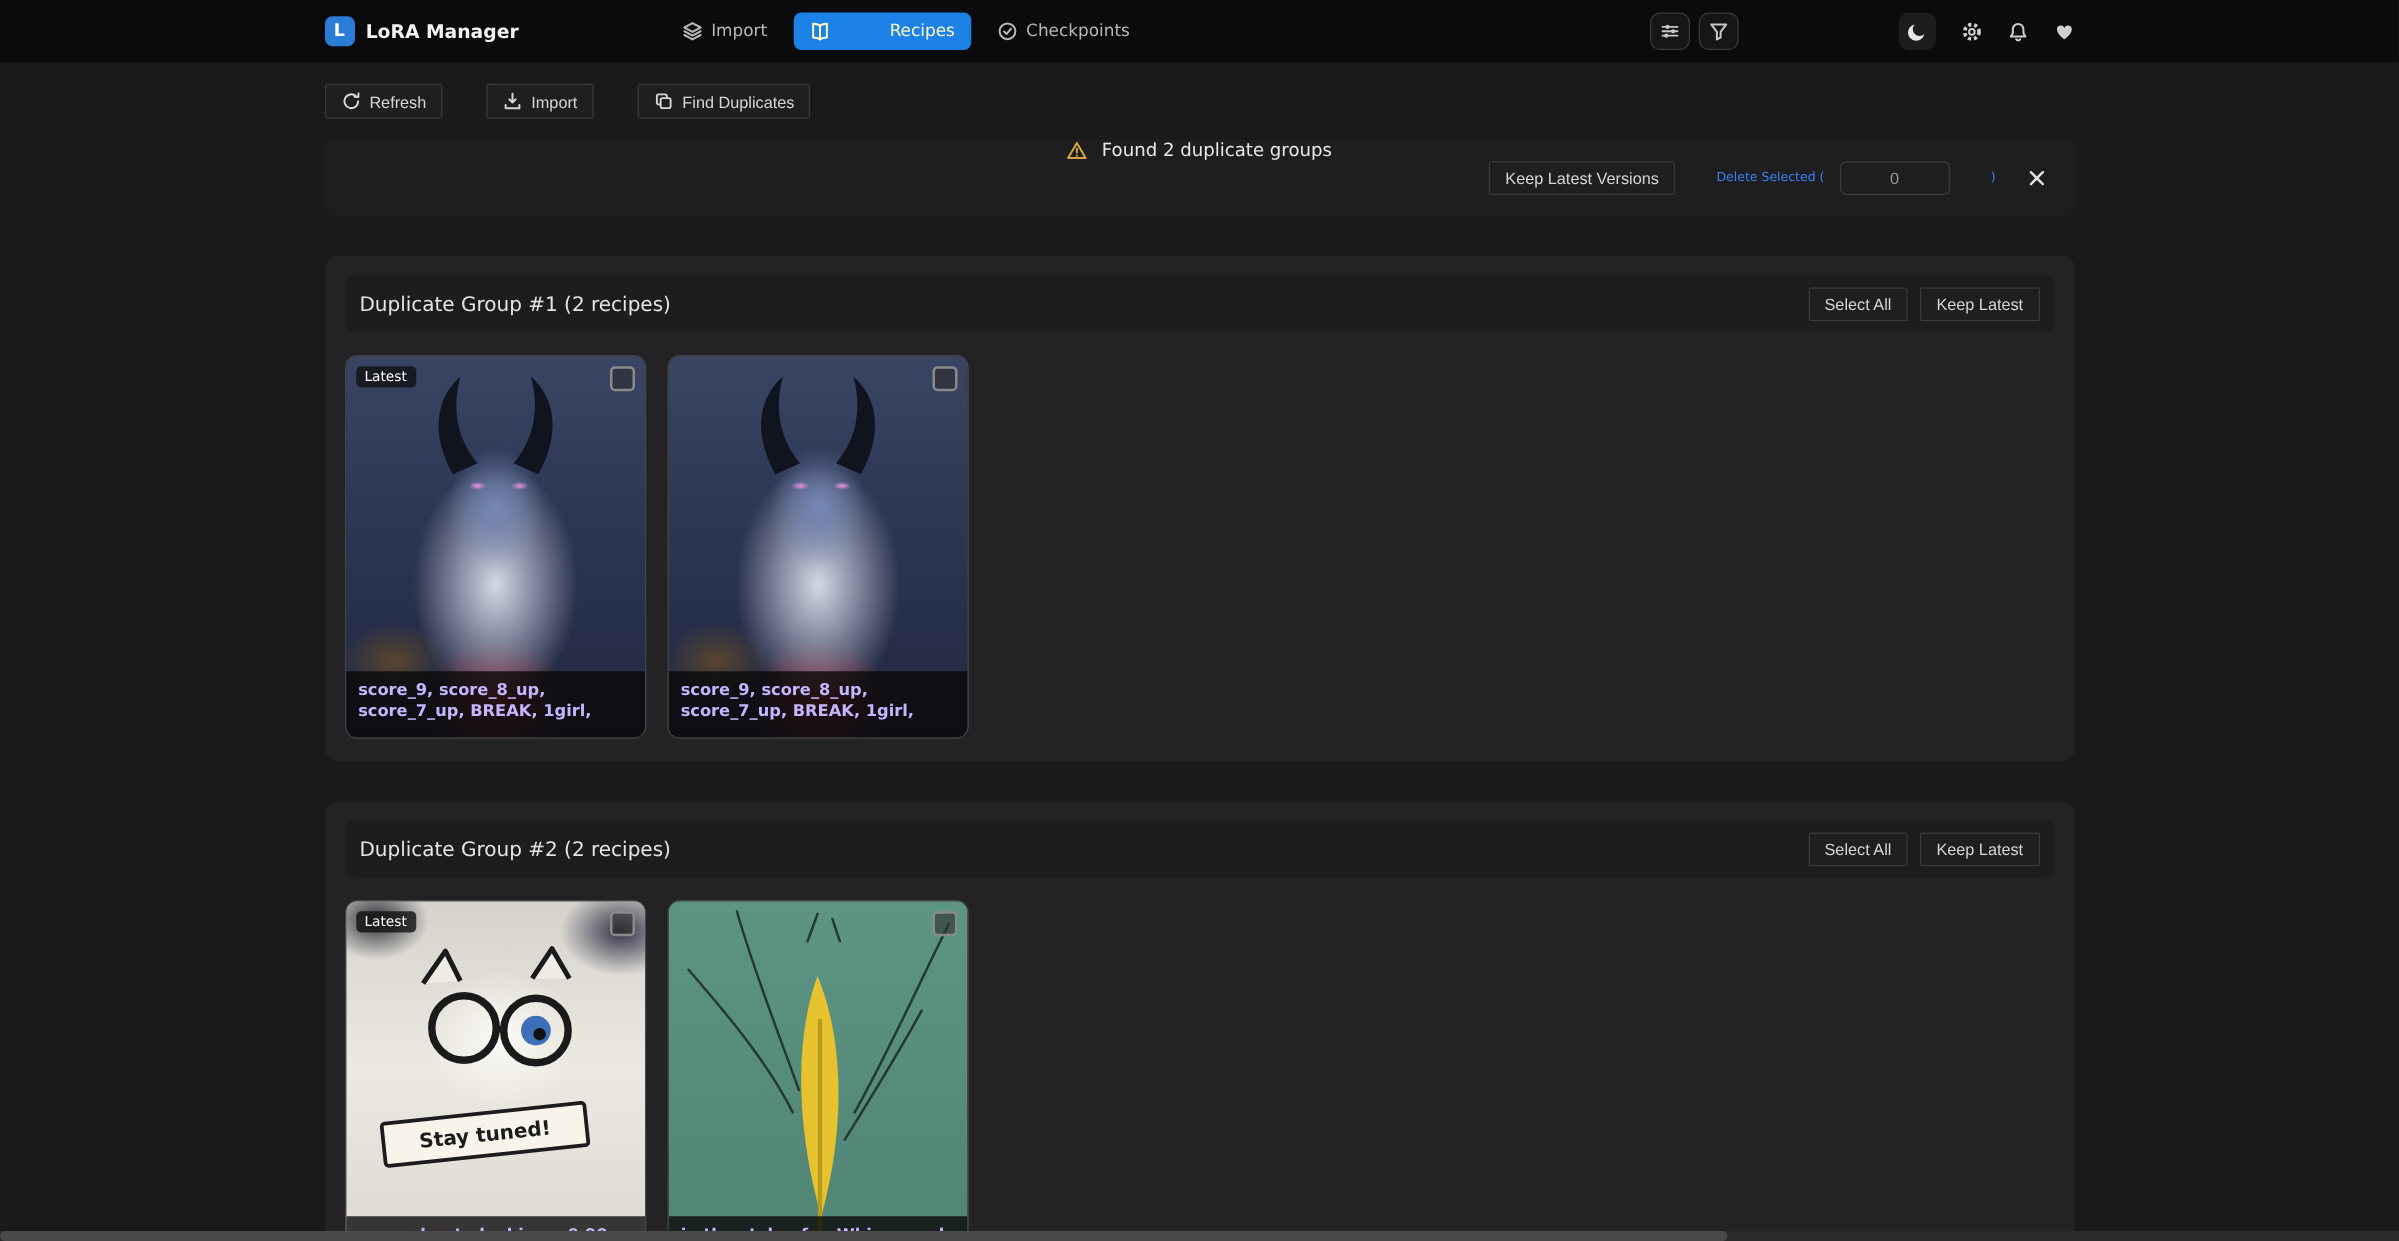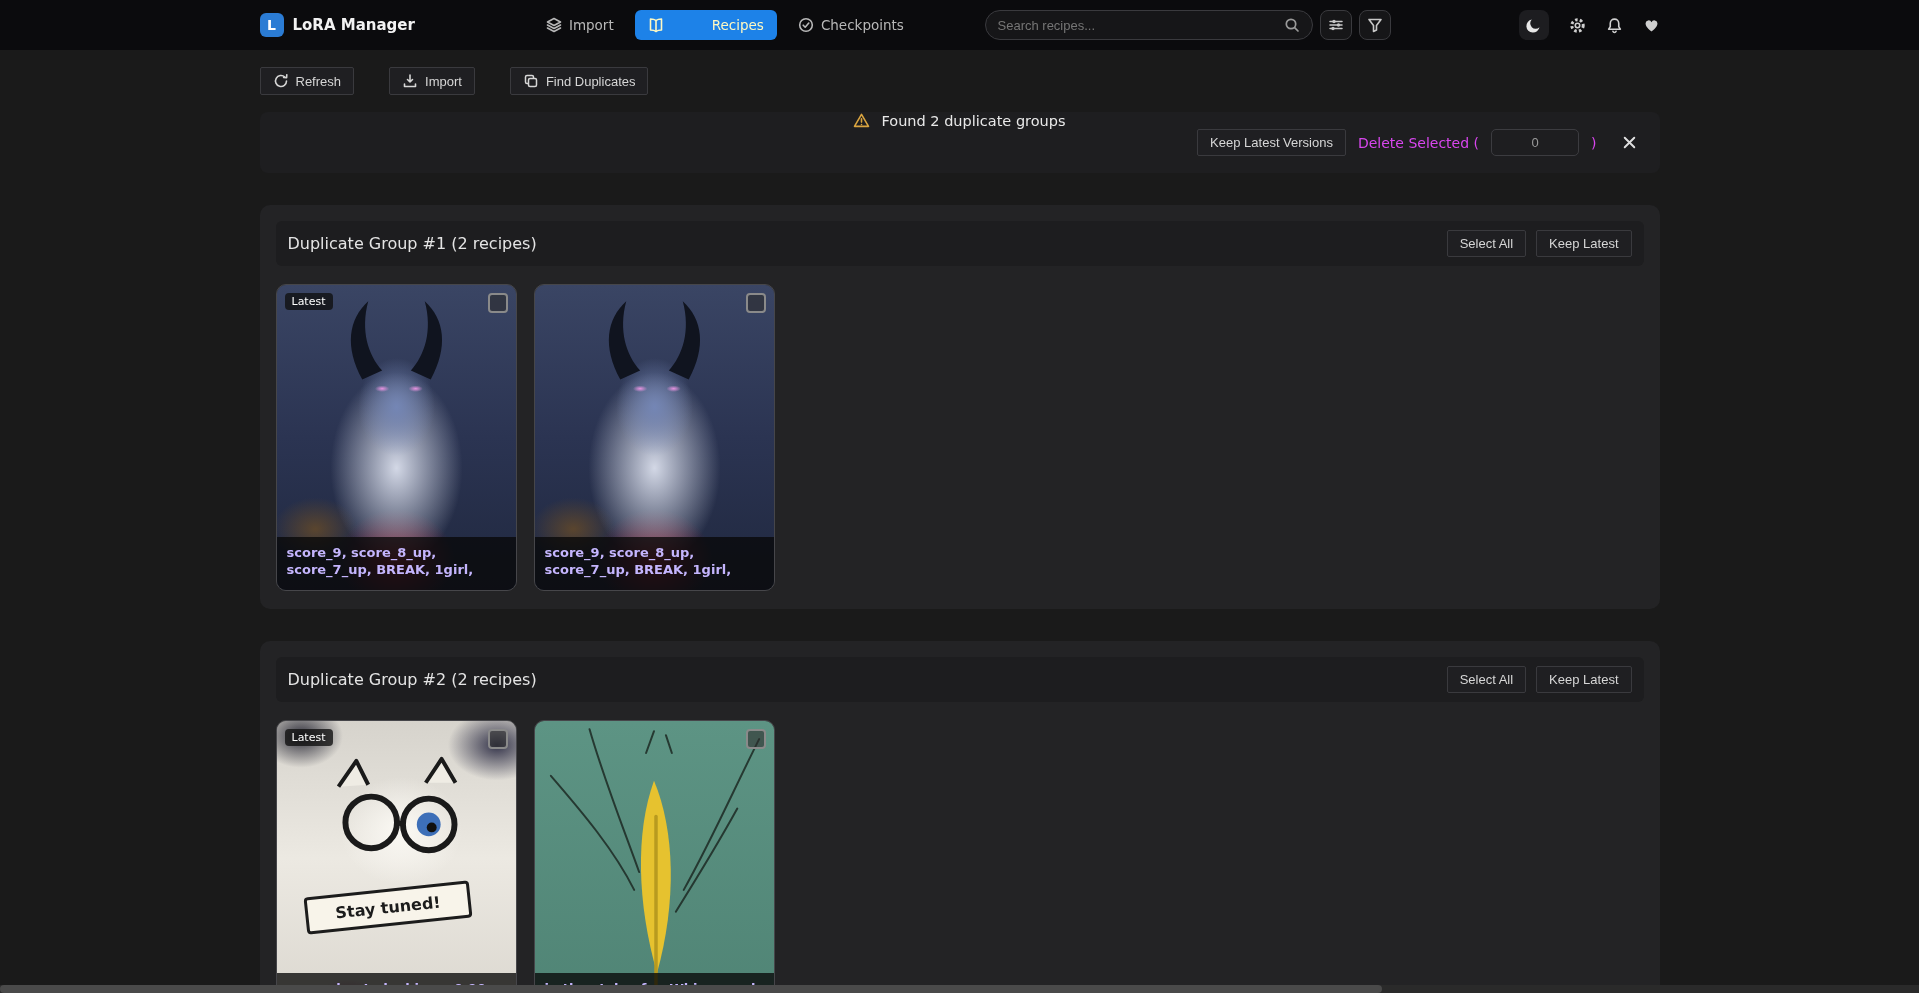--- a/index.html
+++ b/index.html
@@ -30,21 +30,21 @@
   
   .container { width:1400px; margin:0 auto; }
   .toolbar { margin-top:17px; display:flex; gap:35px; }
   .btn { display:inline-flex; align-items:center; gap:7px; background:#1f1f22; border:1px solid #3a3a3e;
     color:#d6d6d6; font-size:13px; padding:5px 12px; border-radius:2px; cursor:pointer; white-space:nowrap; }
 
   .banner { margin-top:17px; background:#1e1e20; border-radius:8px; height:61px;
     display:flex; align-items:center; padding:0 22px;flex-direction:column; }
   .banner-msg { display:flex; align-items:center; gap:11px; color:#e8e8e8; font-size:14.5px; }
   .banner-right { margin-left:auto; display:flex; align-items:center; gap:12px; }
-  .muted { color:#d946ef; font-size:14px; }
+  .muted { color:#3b82f6; font-size:10px;margin-left:21px; }
   .count-input { width:88px; height:27px; background:transparent; border:1px solid #3c3c40;
     border-radius:5px; color:#9a9a9a; text-align:center; font-size:13px; }
   .close-btn { background:none; border:none; color:#e0e0e0; margin-left:12px; cursor:pointer; display:flex; }
 
   .group-panel { margin-top:32px; background:#232325; border-radius:10px; padding:16px 16px 18px; }
   .group-header { background:#1d1d1f; border-radius:6px; padding:9px 12px; display:flex; align-items:center; }
   .group-title { color:#e4e4e4; font-size:16px; }
   .group-actions { margin-left:auto; display:flex; gap:10px; }
 
   .cards { display:flex; gap:17px; margin-top:18px; }
@@ -120,29 +120,20 @@
           <svg class="ic" viewBox="0 0 16 16" fill="none" stroke="currentColor" stroke-width="1.6" stroke-linecap="round" stroke-linejoin="round">
               <circle cx="8" cy="8" r="6.3"></circle>
               <path d="M5.2 8.2l2 2 3.6-4.2"></path>
             </svg>
         </span>
         <span>Checkpoints</span>
       </div>
     </nav>
 
     <div class="search-group">
-      <div class="search-box">
-        <input placeholder="Search recipes..." style="">
-        <span>
-          <svg class="ic" viewBox="0 0 16 16" fill="none" stroke="currentColor" stroke-width="1.7" stroke-linecap="round">
-              <circle cx="7" cy="7" r="4.7"></circle>
-              <path d="M10.6 10.6 14 14"></path>
-            </svg>
-        </span>
-      </div>
       <button class="icon-btn-sq">
         <span>
           <svg class="ic" viewBox="0 0 16 16" stroke="currentColor" stroke-width="1.5" stroke-linecap="round">
               <path d="M2 4.5h12M2 8h12M2 11.5h12"></path>
               <circle cx="6" cy="4.5" r="1.7" fill="currentColor" stroke="none"></circle>
               <circle cx="10.5" cy="8" r="1.7" fill="currentColor" stroke="none"></circle>
               <circle cx="5" cy="11.5" r="1.7" fill="currentColor" stroke="none"></circle>
             </svg>
         </span>
       </button>

